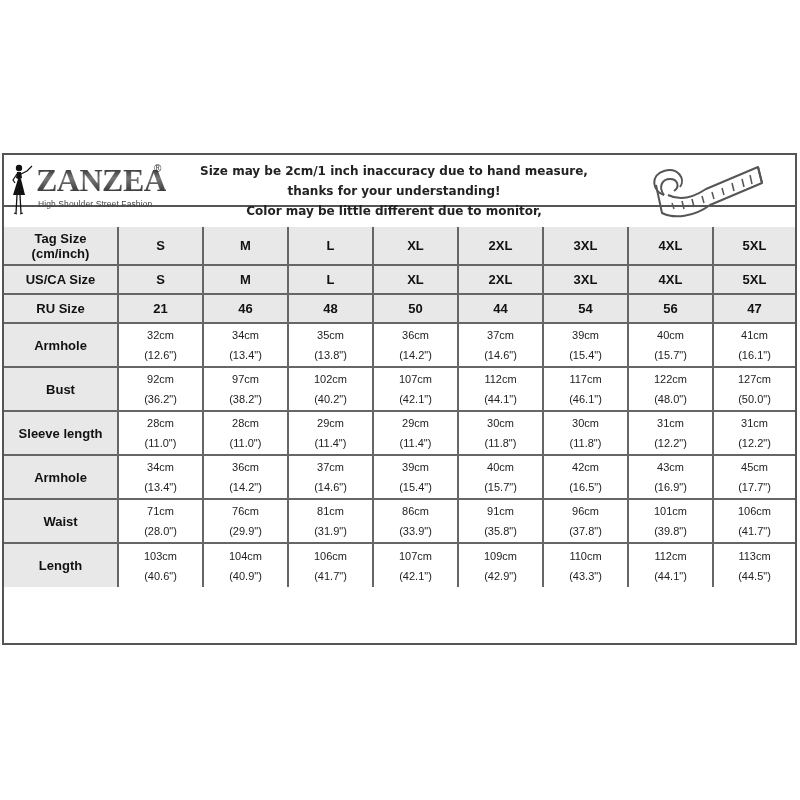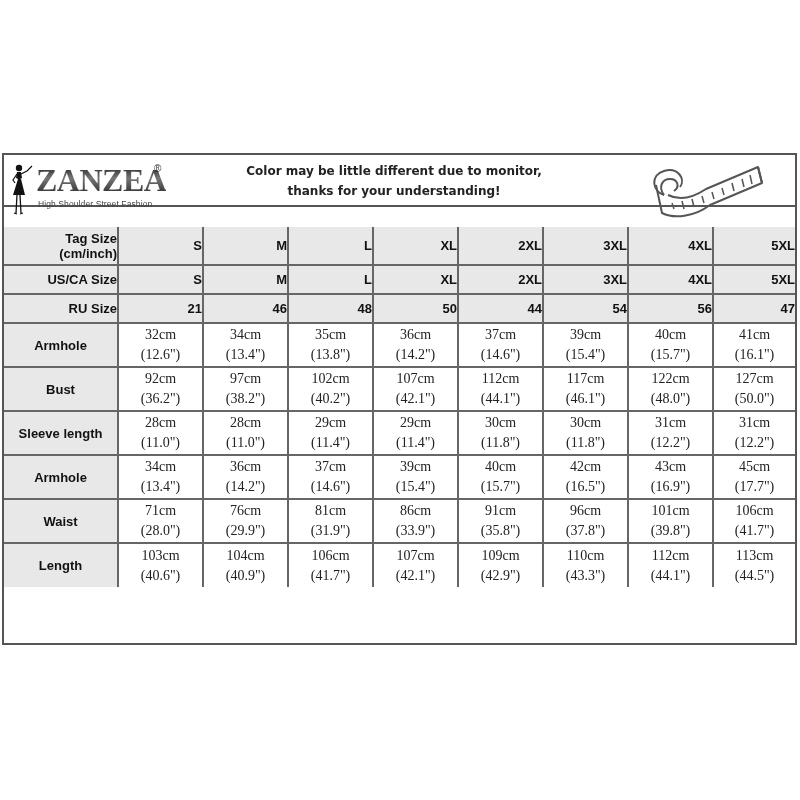--- a/index.html
+++ b/index.html
@@ -14,24 +14,24 @@
   .notice { position:absolute; left:180px; top:6px; width:420px; text-align:center; font-family:"DejaVu Sans", sans-serif; font-size:12px; line-height:20px; font-weight:bold; color:#222; }
   .tape { position:absolute; left:630px; top:6px; width:140px; height:62px; }
   table.grid { position:absolute; left:0; top:72px; border-collapse:collapse; table-layout:fixed; width:791px; }
   table.grid td { border:2px solid #666; text-align:center; vertical-align:middle; padding:0; box-sizing:border-box; }
   table.grid tr:first-child td { border-top:none; }
   table.grid tr:last-child td { border-bottom:none; }
   table.grid td:first-child { border-left:none; }
   table.grid td:last-child { border-right:none; }
   td.lbl { background:#e8e8e8; font-weight:bold; font-size:13px; font-family:"Liberation Sans", sans-serif; width:114px; }
   td.sz { background:#e8e8e8; font-weight:bold; font-size:13px; font-family:"Liberation Sans", sans-serif; }
-  tr.size-row td { height:29px;text-align:right; }
+  tr.size-row td { height:29px; }
   tr.size-row.first td { height:38px; }
   tr.meas-row td { height:44px; }
-  td.meas { background:#fff; font-family:Liberation Serif, serif; font-size:14px; line-height:20px; color:#222; }
+  td.meas { background:#fff; font-family:Liberation Sans, sans-serif; font-size:11px; line-height:20px; color:#222; }
   .meas span { display:block; }
 </style>
 </head>
 <body>
 
 <div class="chart">
   <div class="header">
     <div class="logo">
       <svg class="logo-figure" viewBox="0 0 24 56">
         <circle cx="9" cy="5" r="3.2" fill="#111"></circle>
@@ -40,22 +40,23 @@
         <path d="M7 11 L3 17 L5 20" stroke="#111" stroke-width="1.2" fill="none"></path>
         <path d="M8 16 L11 16 L15 32 L3 32 Z" fill="#111"></path>
         <path d="M7 32 L6 50 M10 32 L11 50" stroke="#111" stroke-width="1.3"></path>
         <path d="M4 50 L7 51 M10 51 L13 50" stroke="#111" stroke-width="1.3"></path>
       </svg>
       <span class="logo-text">ZANZEA</span>
       <span class="logo-reg">®</span>
       <span class="logo-tagline">High Shoulder Street Fashion</span>
     </div>
     <div class="notice">
+      <div>Size may be 2cm/1 inch inaccuracy due to hand measure,</div>
+      <div>thanks for your understanding!</div>
       <div>Color may be little different due to monitor,</div>
-      <div>thanks for your understanding!</div>
     </div>
     <svg class="tape" viewBox="0 0 140 62">
       <g fill="none" stroke="#555" stroke-width="2" stroke-linejoin="round">
         <path d="M30 34 C 18 30, 16 14, 30 10 C 44 6, 52 18, 46 26"></path>
         <path d="M30 34 C 24 26, 28 18, 36 18 C 44 18, 46 26, 40 30"></path>
         <path d="M22 24 L28 52 C 40 58, 60 56, 76 44 L 128 22 L 124 6 L 72 28 C 60 36, 46 40, 34 34"></path>
         <path d="M124 6 L128 22"></path>
       </g>
       <g stroke="#555" stroke-width="1.5">
         <line x1="40" y1="48" x2="38" y2="42"></line>

